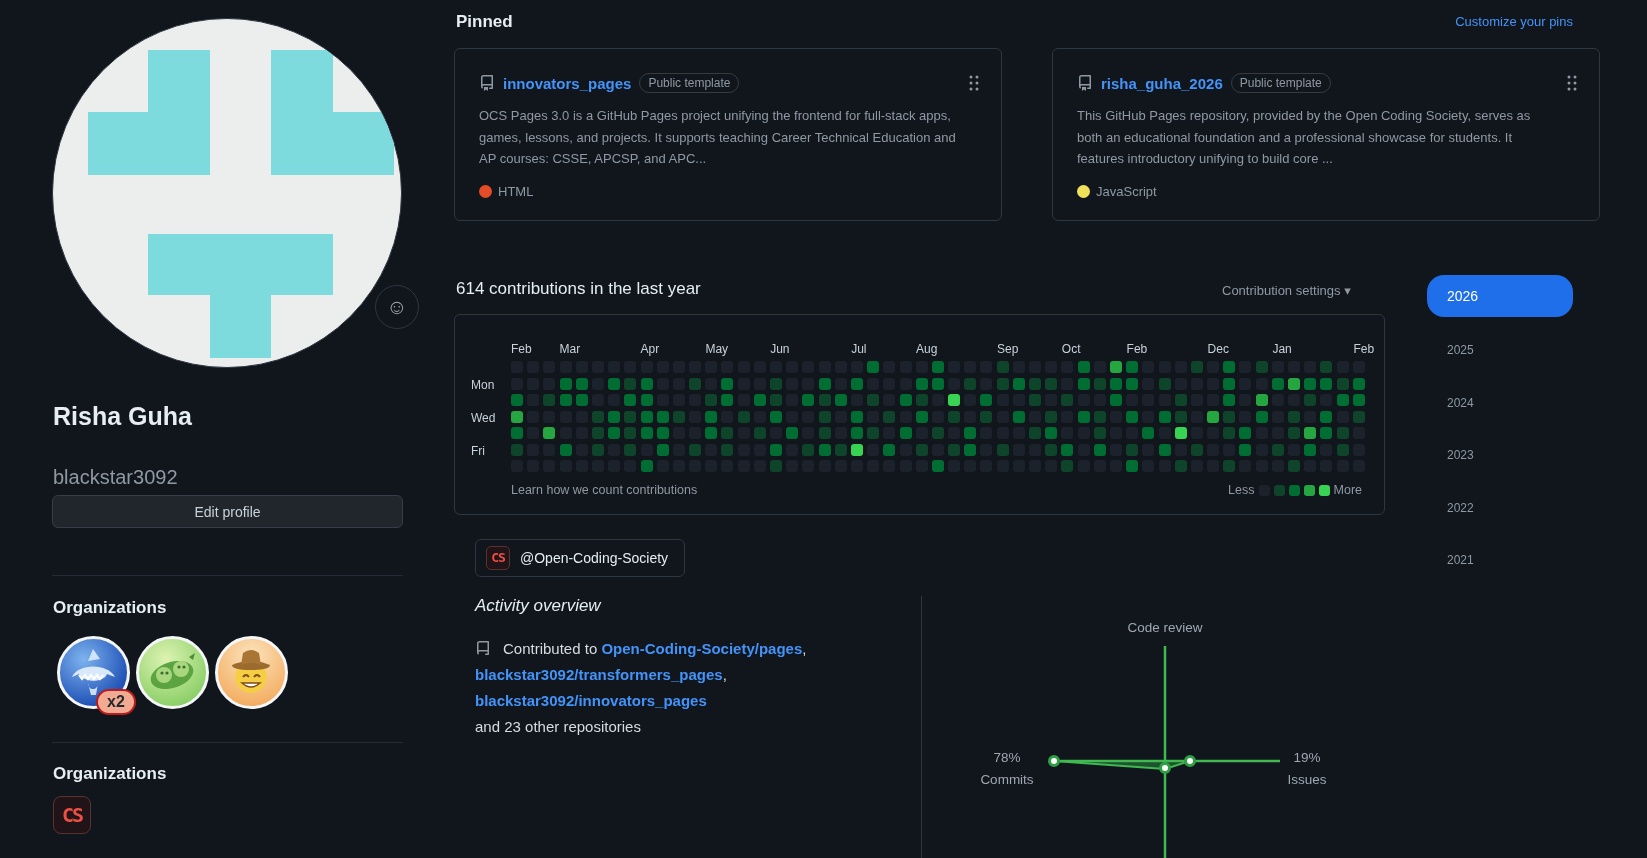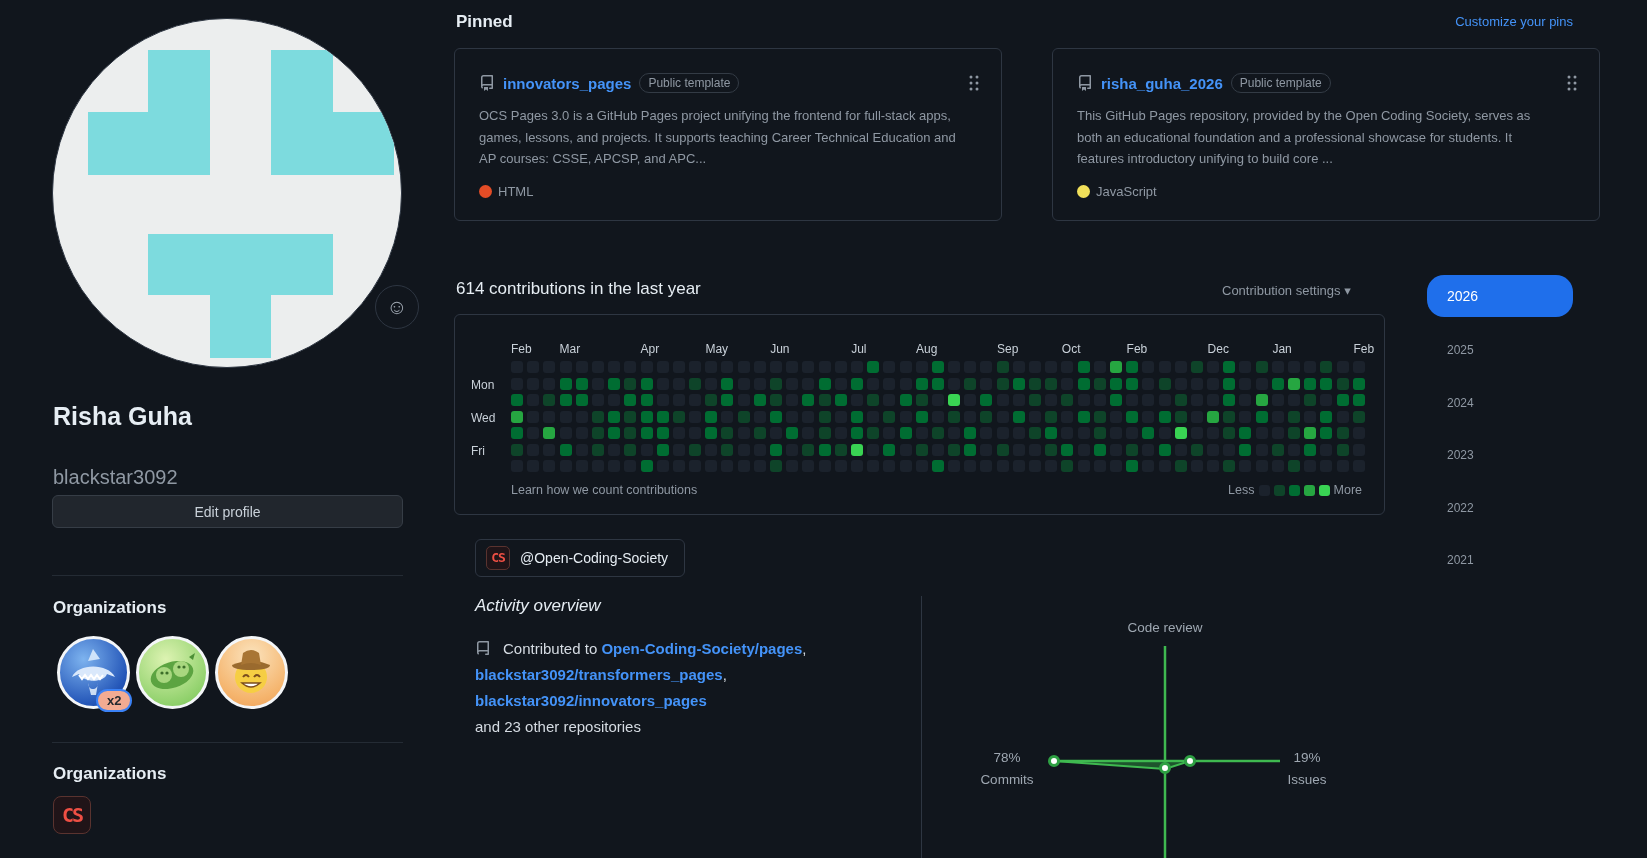--- a/index.html
+++ b/index.html
@@ -27,22 +27,22 @@
   .side-hr { position:absolute; left:0; width:351px; height:0; border-top:1px solid #242b34; }
   .hr1 { top:575px; } .hr2 { top:742px; }
   .side-head { position:absolute; left:1px; font-size:17px; font-weight:700; color:#e6edf3; }
   .ach-head { top:598px; } .org-head { top:764px; }
   .badges { position:absolute; left:5px; top:636px; height:76px; display:flex; gap:6px; }
   .badge { position:relative; width:73px; height:73px; border-radius:50%; border:3px solid #f4f6f8; }
   .badge svg { position:absolute; left:0; top:0; }
   .badge-shark { background:radial-gradient(circle at 35% 30%, #7db3ef, #2456b8 70%, #173a85); }
   .badge-peas  { background:radial-gradient(circle at 40% 30%, #ddf3b2, #8ed06a 75%, #6cb54b); }
   .badge-yolo  { background:radial-gradient(circle at 50% 25%, #fbe3bd, #f5b56e 70%, #ee9e55); }
-  .x2-pill { position:absolute; left:39px; top:53px; background:#f2ab92; color:#24292f; font-size:13px; font-weight:700;
-    border-radius:999px; padding:2px 9px; border:2px solid #3b82f6; }
+  .x2-pill { position:absolute; left:39px; top:53px; background:#f2ab92; color:#24292f; font-size:16px; font-weight:700;
+    border-radius:999px; padding:2px 9px; border:2px solid #b91c1c; }
   .cs-logo { display:inline-block; background:#201418; border:1px solid #5a332f; border-radius:8px;
     color:#ee4f44; font-family:"DejaVu Sans Mono",monospace; font-weight:700; text-align:center; }
   .org-logo { position:absolute; left:1px; top:796px; width:38px; height:38px; font-size:20px; line-height:36px; letter-spacing:-2px; cursor:pointer; }
 
   
   .main { position:absolute; left:454px; top:0; width:1119px; height:858px; }
   .pinned-head { position:absolute; left:2px; top:12px; font-size:17px; font-weight:600; color:#e6edf3; }
   .customize { position:absolute; right:0; top:14px; font-size:13px; color:#4493f8; cursor:pointer; text-decoration:none; }
   .card { position:absolute; top:48px; width:548px; height:173px; border:1px solid #2e3642; border-radius:6px; background:#11161d; }
   .card1 { left:0; } .card2 { left:550px;margin-left:48px; }

